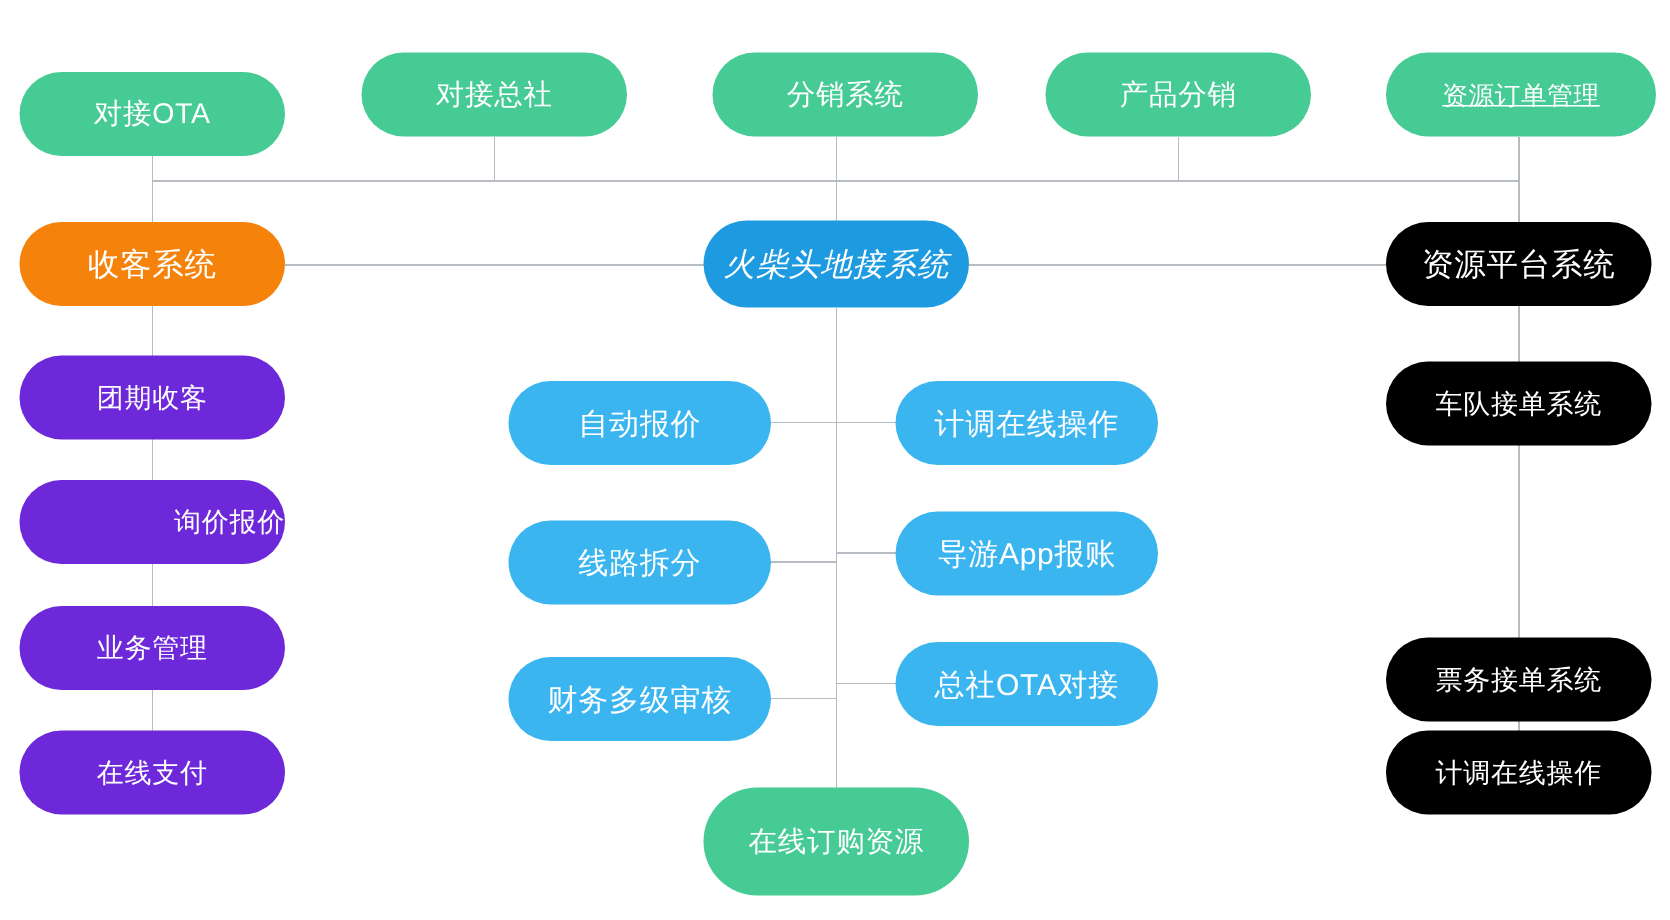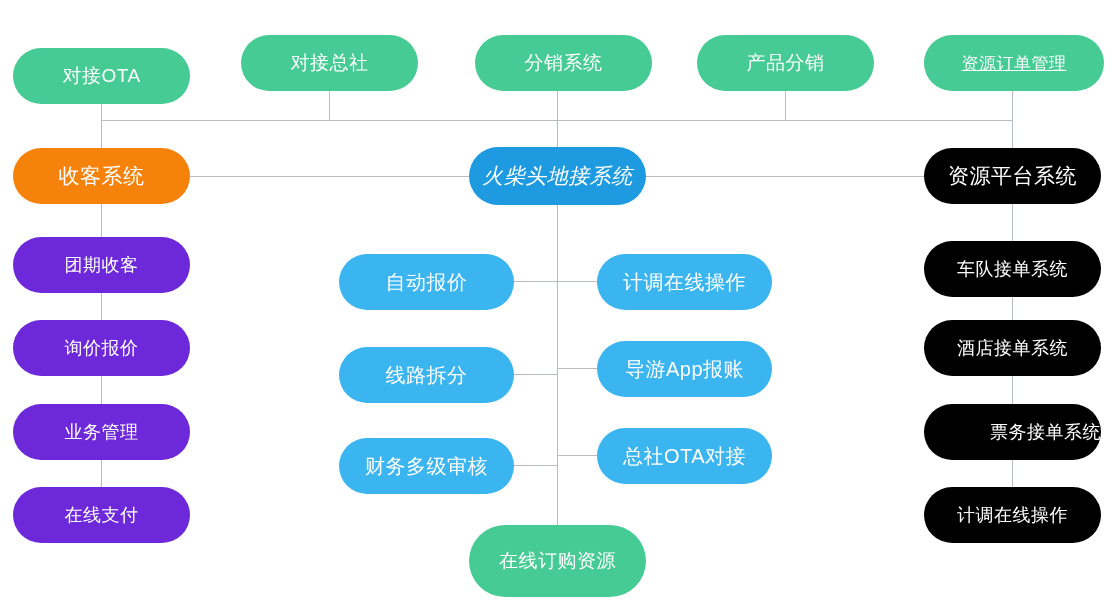--- a/index.html
+++ b/index.html
@@ -116,21 +116,21 @@
   <div class="node blue-dk size-hub-c" style="left:469px; top:147px;">
     <span>火柴头地接系统</span>
   </div>
   <div class="node pink size-hub" style="left:924px; top:148px;">
     <span>资源平台系统</span>
   </div>
 
   <div class="node orange-lt size-sub" style="left:13px; top:237px;">
     <span>团期收客</span>
   </div>
-  <div class="node orange-lt size-sub" style="left:13px; top:320px;">
+  <div class="node orange-lt size-sub" style="left:13px; top:320px;justify-content:flex-end;">
     <span>询价报价</span>
   </div>
   <div class="node orange-lt size-sub" style="left:13px; top:404px;">
     <span>业务管理</span>
   </div>
   <div class="node orange-lt size-sub" style="left:13px; top:487px;">
     <span>在线支付</span>
   </div>
 
   <div class="node blue-lt size-mid" style="left:339px; top:254px;">
@@ -153,23 +153,20 @@
     <span>总社OTA对接</span>
   </div>
 
   <div class="node green size-green-b" style="left:469px; top:525px;">
     <span>在线订购资源</span>
   </div>
 
   <div class="node pink size-sub" style="left:924px; top:241px;">
     <span>车队接单系统</span>
   </div>
-  <div class="node pink size-sub" style="left:924px; top:320px;">
-    <span>酒店接单系统</span>
-  </div>
-  <div class="node pink size-sub" style="left:924px; top:404px;justify-content:flex-end;">
+  <div class="node pink size-sub" style="left:924px; top:425px;">
     <span>票务接单系统</span>
   </div>
   <div class="node pink size-sub" style="left:924px; top:487px;">
     <span>计调在线操作</span>
   </div>
 
 </div>
 
 </body></html>

